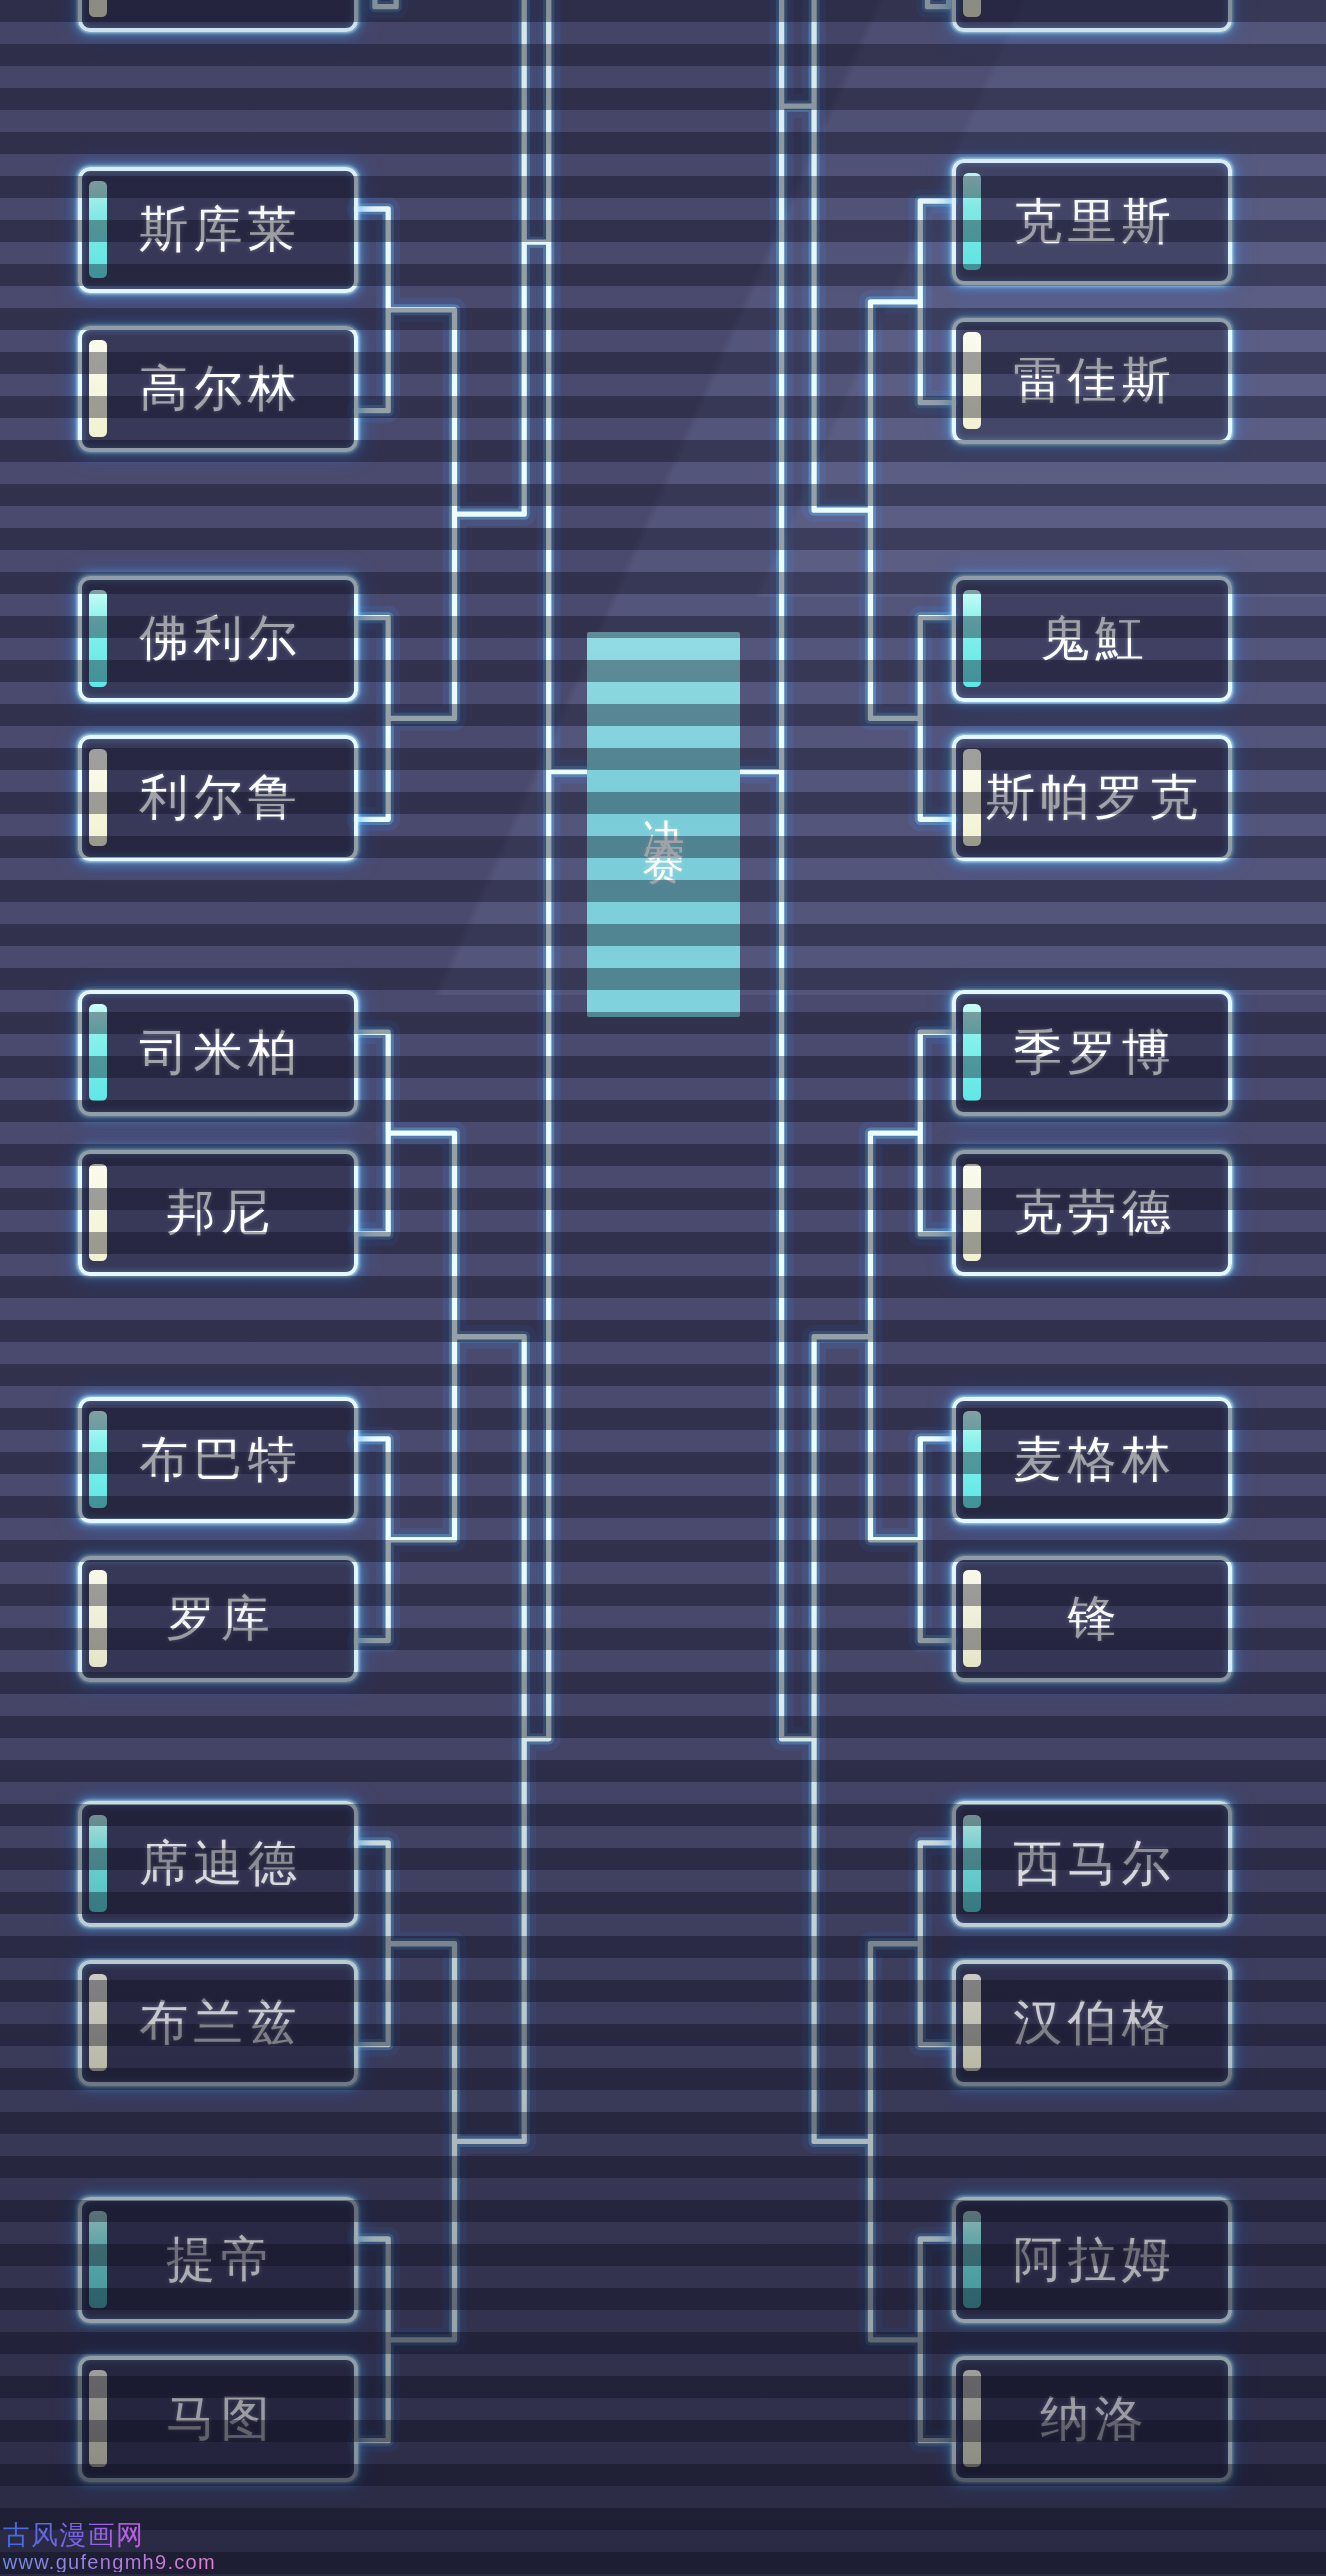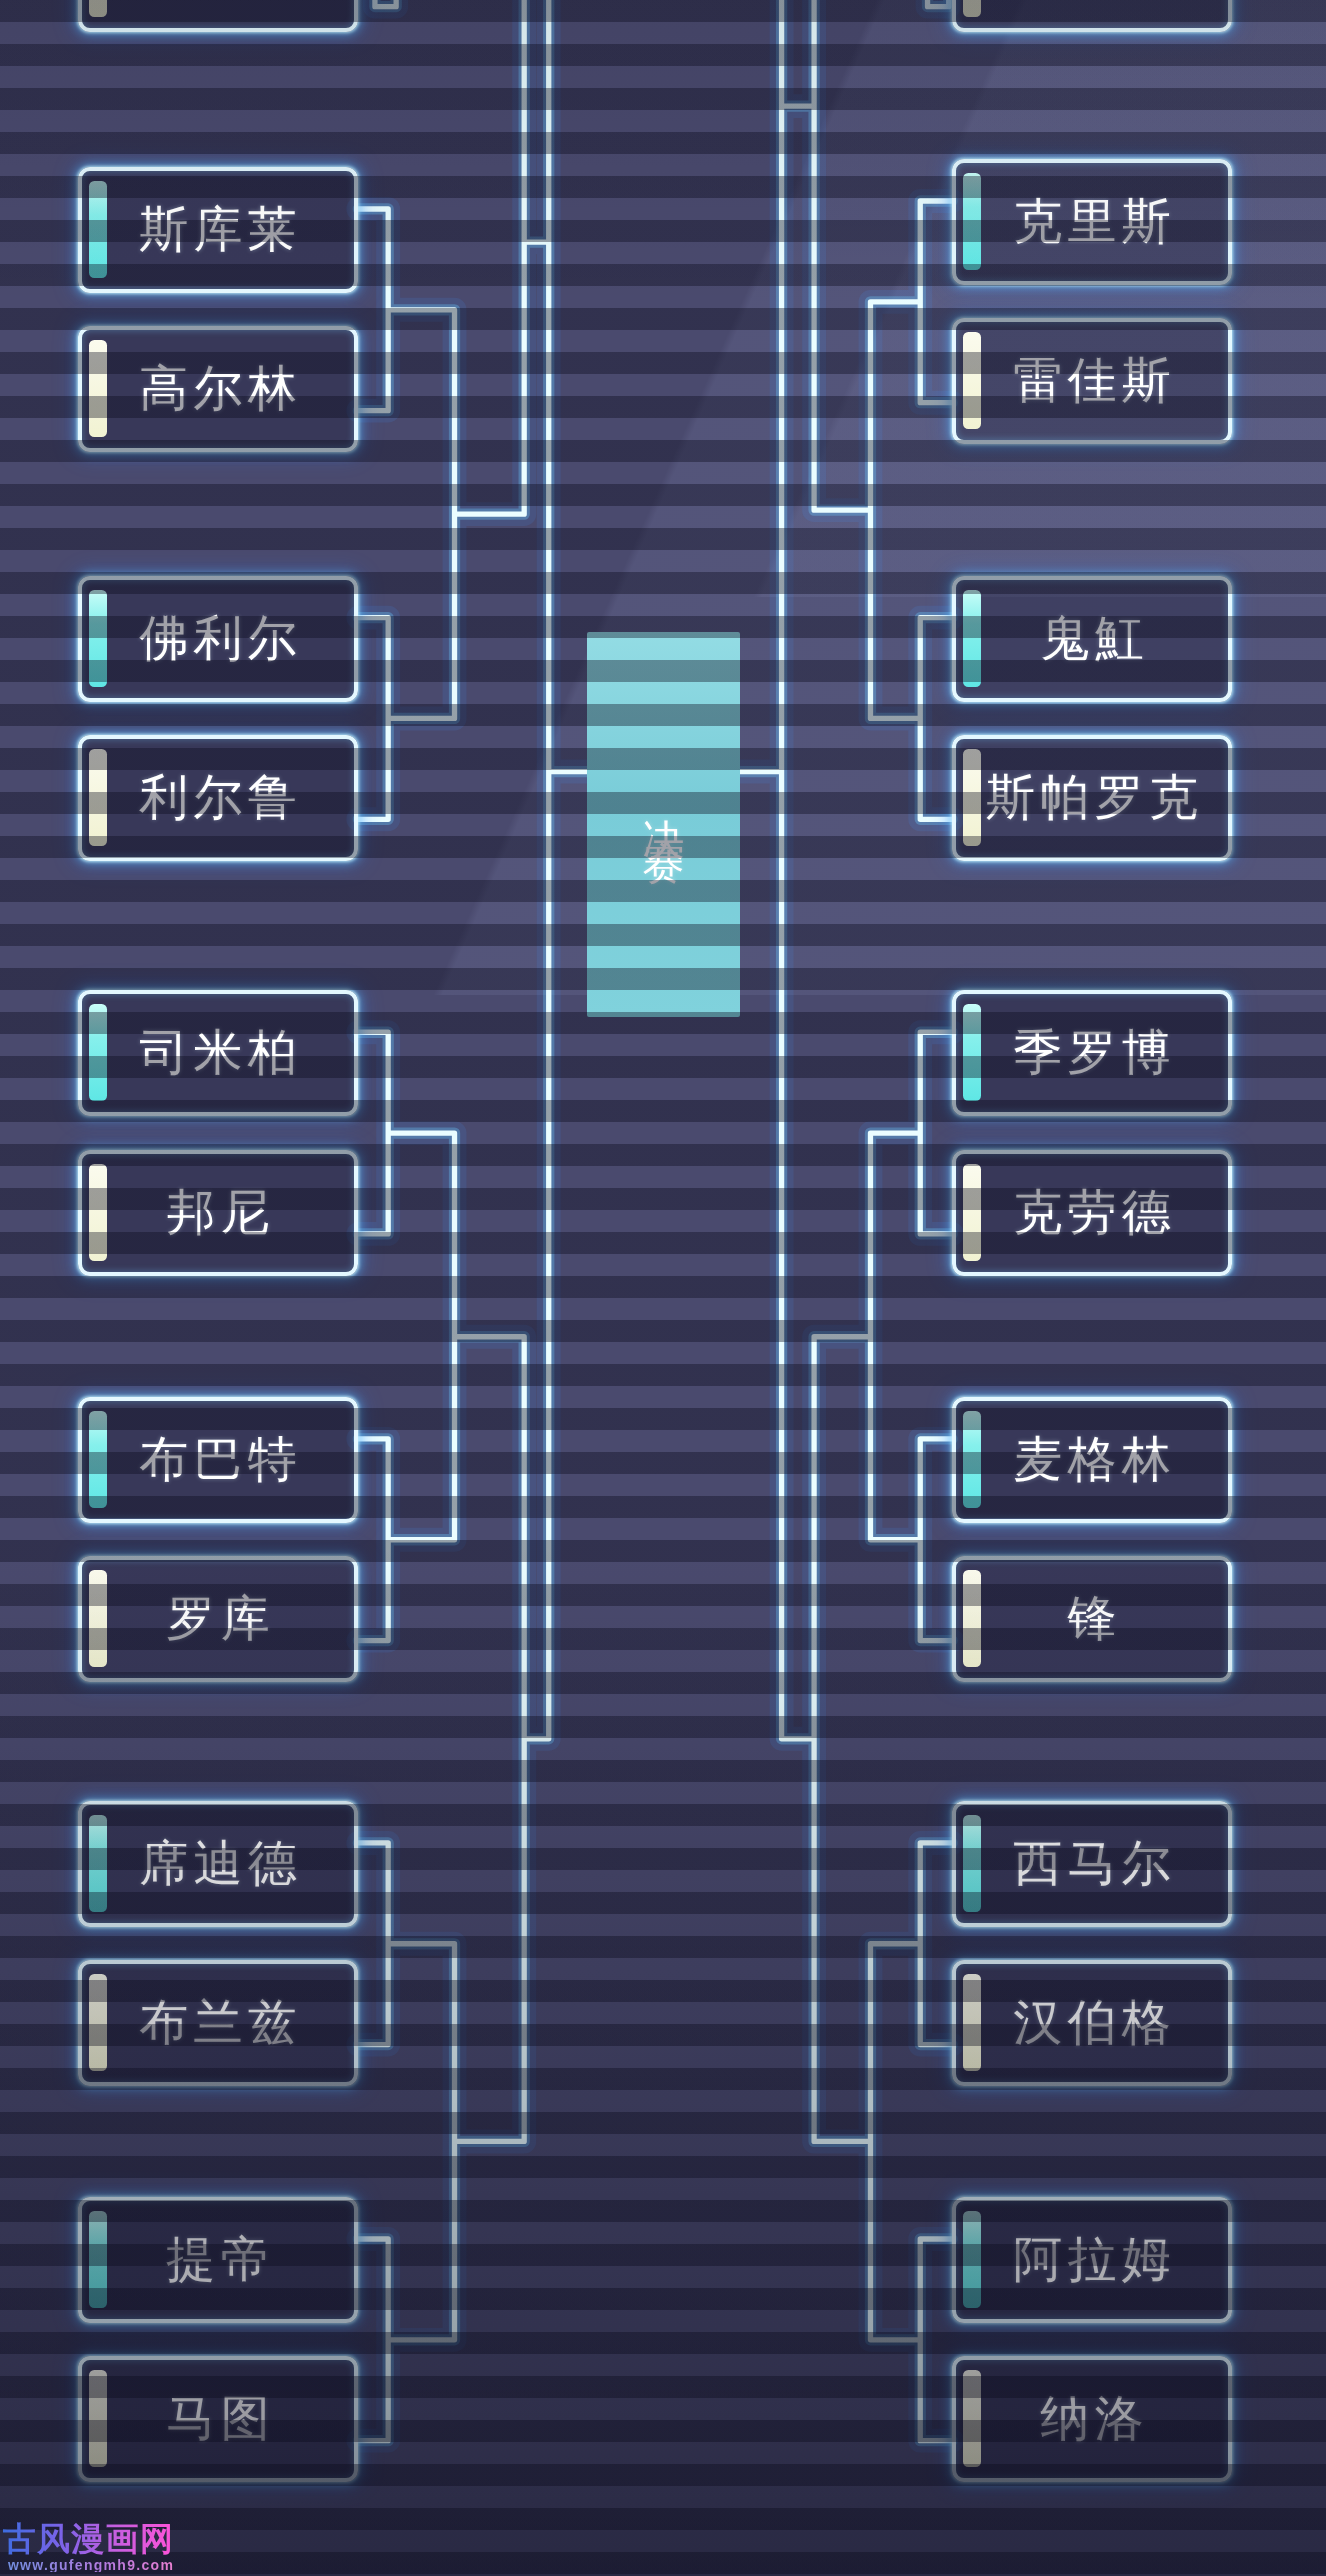--- a/index.html
+++ b/index.html
@@ -60,26 +60,26 @@
   .vignette{
     position:absolute; inset:0; z-index:9; pointer-events:none;
     background:linear-gradient(180deg, rgba(8,8,24,0.10) 0%, rgba(8,8,24,0) 12%,
                rgba(8,8,24,0) 60%, rgba(8,8,24,0.42) 95%, rgba(8,8,24,0.50) 100%);
   }
   .watermark{
     position:absolute; left:2.7px; bottom:4px; z-index:10; line-height:1;
     font-family:"Liberation Sans","DejaVu Sans",sans-serif;
   }
   .watermark .site{
-    font-size:33px; font-weight:bold; letter-spacing:1.3px;
+    font-size:27px; font-weight:normal; letter-spacing:1.3px;
     background:linear-gradient(90deg,#3d6ce0 0%,#7d63e8 35%,#c45fe0 65%,#ff52d8 100%);
     -webkit-background-clip:text; background-clip:text; color:transparent;margin-top:44px;
   }
   .watermark .url{
-    margin-top:2.7px; font-size:14px; font-weight:bold; letter-spacing:1.3px;
+    margin-top:2.7px; font-size:20px; font-weight:normal; letter-spacing:1.3px;
     background:linear-gradient(90deg,#6f8fe0 0%,#b57be0 60%,#e87fd0 100%);
     -webkit-background-clip:text; background-clip:text; color:transparent;text-align:right;
   }
 </style>
 </head>
 <body>
 
 <div id="stage">
 
   <div class="sweep"></div>

